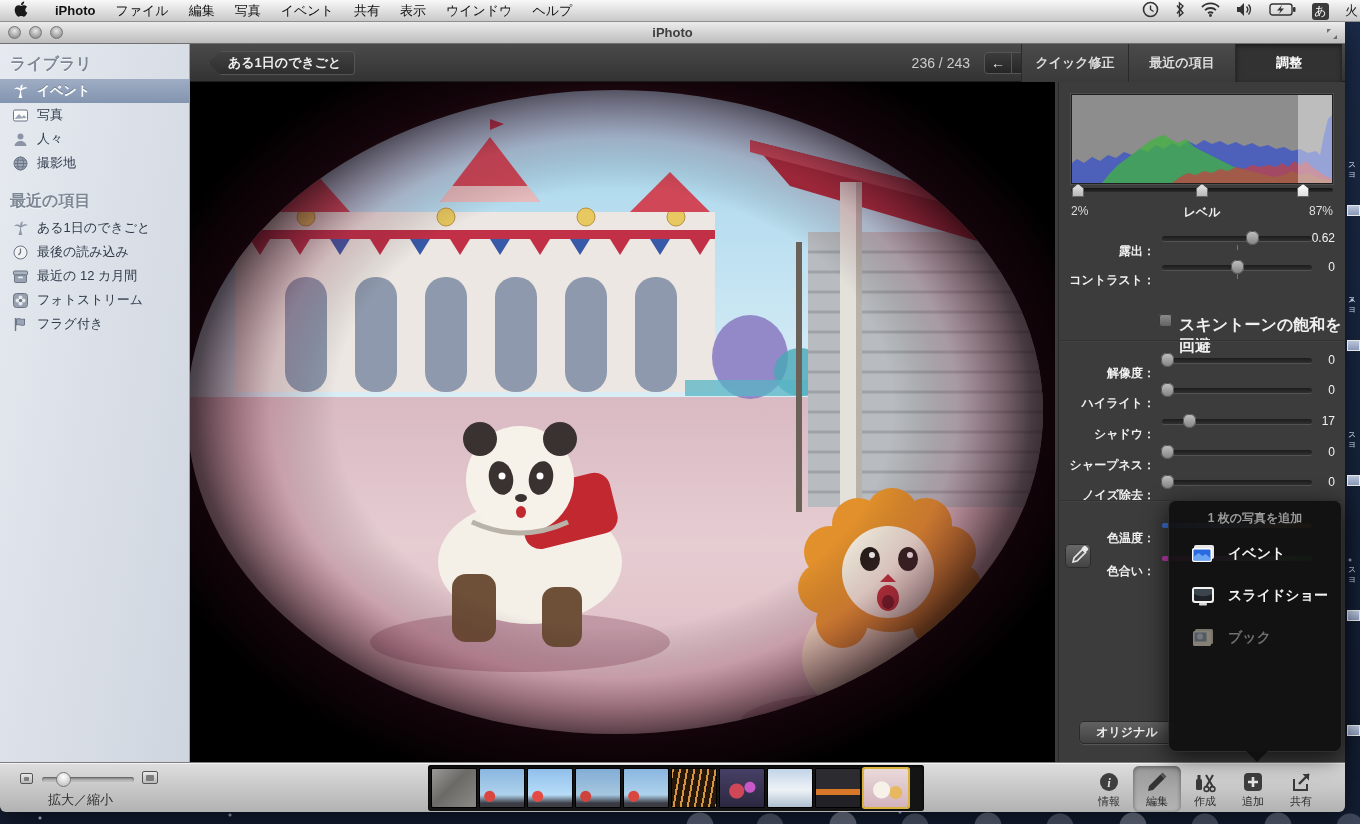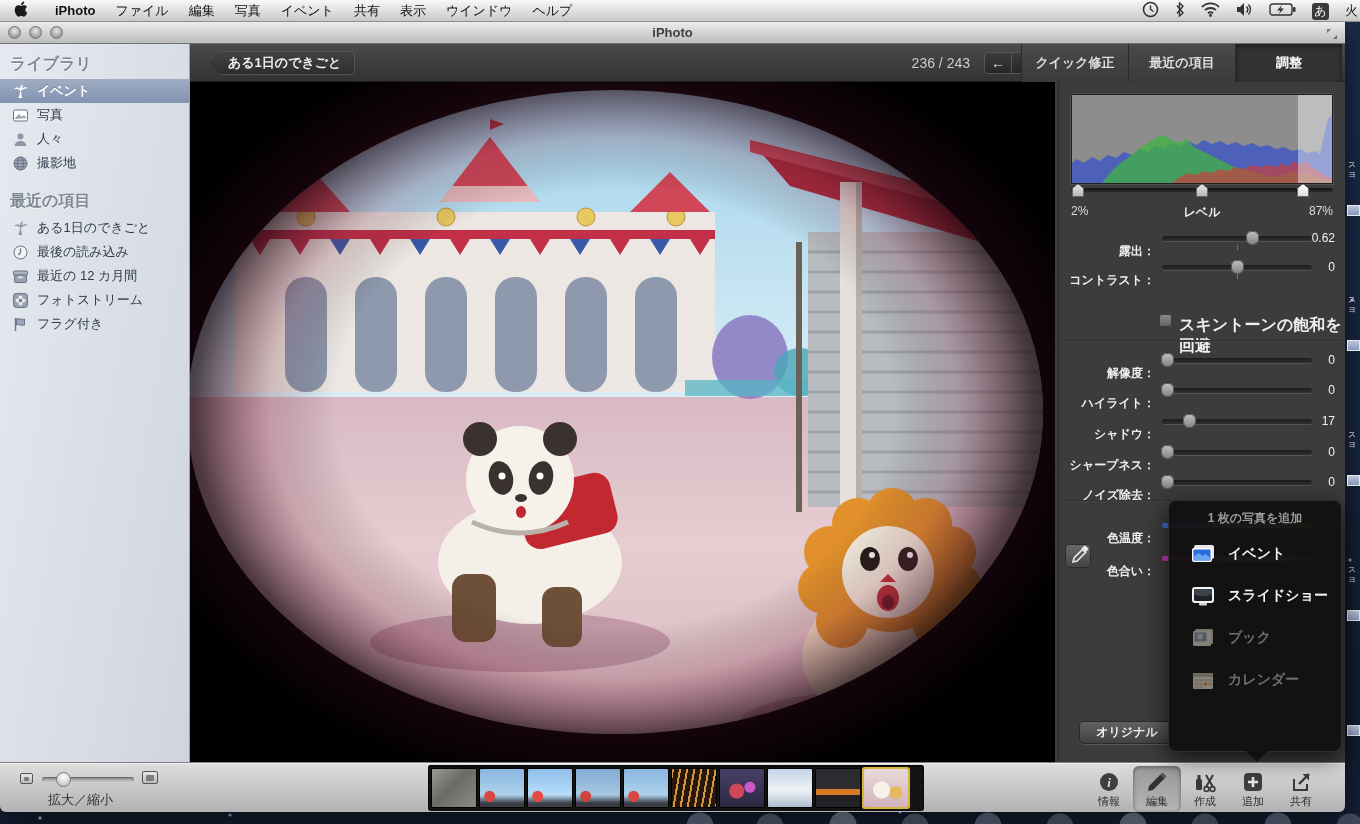--- a/index.html
+++ b/index.html
@@ -608,40 +608,20 @@
     </div>
     <div class="popup-item disabled">
       <span class="pp-icon"><svg width="26" height="22" viewBox="0 0 26 22">
             <rect x="5" y="2" width="18" height="15" rx="1.5" fill="#cfc7b4"></rect>
             <rect x="3" y="4" width="18" height="15" rx="1.5" fill="#e4ddcb"></rect>
             <rect x="4.5" y="5.5" width="12" height="9" fill="#8a96a8"></rect>
             <circle cx="10" cy="9.5" r="3" fill="#c0ccd8"></circle>
           </svg></span>
       <span>ブック</span>
     </div>
-    <div class="popup-item disabled">
-      <span class="pp-icon"><svg width="26" height="22" viewBox="0 0 26 22">
-            <rect x="3" y="4" width="20" height="16" rx="1.5" fill="#e6dfc8"></rect>
-            <rect x="3" y="4" width="20" height="4" fill="#b8b094"></rect>
-            <g fill="#c8bfa0">
-              <rect x="5" y="10" width="3.4" height="2.6"></rect>
-              <rect x="9.4" y="10" width="3.4" height="2.6"></rect>
-              <rect x="13.8" y="10" width="3.4" height="2.6"></rect>
-              <rect x="18.2" y="10" width="3.4" height="2.6"></rect>
-              <rect x="5" y="13.8" width="3.4" height="2.6"></rect>
-              <rect x="9.4" y="13.8" width="3.4" height="2.6"></rect>
-              <rect x="13.8" y="13.8" width="3.4" height="2.6"></rect>
-              <rect x="18.2" y="13.8" width="3.4" height="2.6"></rect>
-              <rect x="5" y="17" width="3.4" height="2"></rect>
-              <rect x="9.4" y="17" width="3.4" height="2"></rect>
-            </g>
-            <rect x="13.8" y="13.8" width="3.4" height="2.6" fill="#d88030"></rect>
-          </svg></span>
-      <span>カレンダー</span>
-    </div>
   </div>
 
   <div class="desktop-right">
     <span class="dlabel" style="top:100px;">ス</span>
     <span class="dlabel" style="top:110px;">ヨ</span>
     <div class="dicon" style="top:145px;"></div>
     <span class="dlabel" style="top:235px;">ス</span>
     <span class="dlabel" style="top:245px;">ヨ</span>
     <div class="dicon" style="top:280px;"></div>
     <span class="dlabel" style="top:370px;">ス</span>

